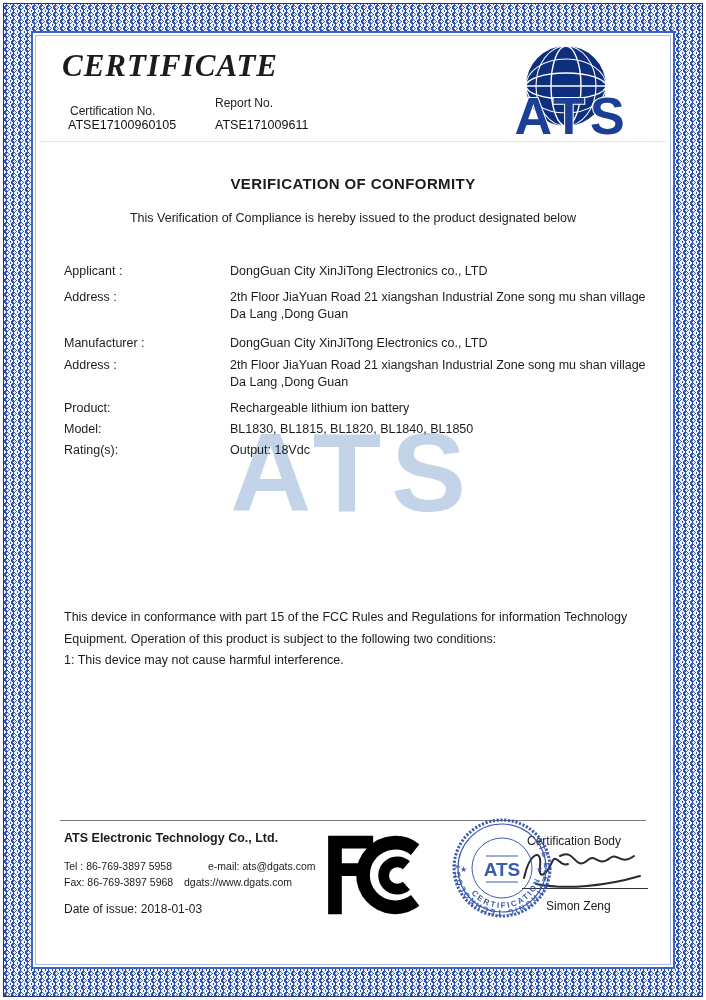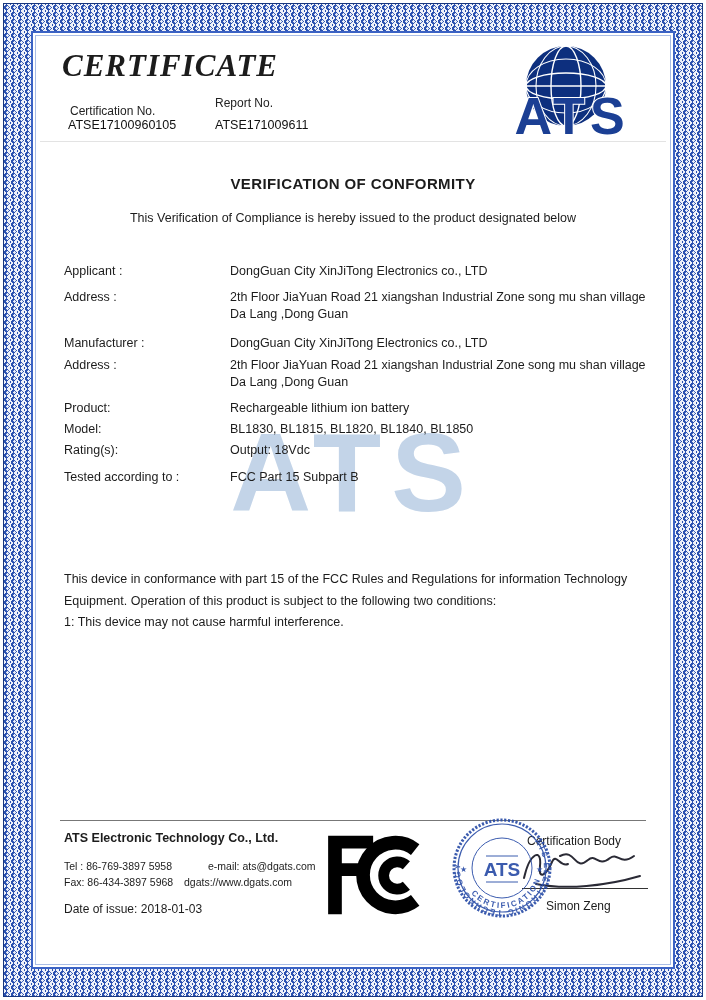--- a/index.html
+++ b/index.html
@@ -58,21 +58,21 @@
   .mb9{margin-bottom:9px}.mb12{margin-bottom:12px}.mb5{margin-bottom:5px}
   .mb4{margin-bottom:4px}.mb10{margin-bottom:10px}
 
   .watermark {
     left:0; top:408px; width:706px; text-align:center;
     font-size:112px; font-weight:bold; letter-spacing:10px;
     color:#c3d4e8; z-index:0;
   }
   .content-z { z-index:1; }
 
-  .statement { left:64px; top:569px; width:582px; font-size:12.5px; line-height:21.5px; }
+  .statement { left:64px; top:607px; width:582px; font-size:12.5px; line-height:21.5px; }
   .statement p { margin:0; }
   .statement p.hang { padding-left:22px; text-indent:-22px; text-align:justify; }
 
   .footer-line { left:60px; top:820px; width:586px; border-top:1px solid #777; }
   .company { left:64px; top:831px; font-size:12.5px; font-weight:bold; }
   .contact-row { left:64px; font-size:10.5px; display:flex; }
   .contact-row .c1 { width:120px; }
   .row-tel { top:860px;gap:24px; }
   .row-fax { top:876px; }
   .date-issue { left:64px; top:902px; font-size:12px; }
@@ -139,40 +139,36 @@
       <div class="fvalue">Rechargeable lithium ion battery</div>
     </div>
     <div class="frow mb4">
       <div class="flabel">Model:</div>
       <div class="fvalue">BL1830, BL1815, BL1820, BL1840, BL1850</div>
     </div>
     <div class="frow mb10">
       <div class="flabel">Rating(s):</div>
       <div class="fvalue">Output: 18Vdc</div>
     </div>
-    <div class="frow">
-      <div class="flabel">Tested according to :</div>
-      <div class="fvalue">FCC Part 15 Subpart B</div>
-    </div>
   </div>
 
   <div class="abs statement content-z">
     <p>This device in conformance with part 15 of the FCC Rules and Regulations for information Technology Equipment. Operation of this product is subject to the following two conditions:</p>
     <p>1: This device may not cause harmful interference.</p>
   </div>
 
   <div class="abs footer-line content-z"></div>
   <div class="abs company content-z">ATS Electronic Technology Co., Ltd.</div>
 
   <div class="abs contact-row row-tel content-z">
     <span class="c1">Tel : 86-769-3897 5958</span>
     <span>e-mail: ats@dgats.com</span>
   </div>
   <div class="abs contact-row row-fax content-z">
-    <span class="c1">Fax: 86-434-3897 5968</span>
+    <span class="c1">Fax: 86-769-3897 5968</span>
     <span>dgats://www.dgats.com</span>
   </div>
   <div class="abs date-issue content-z">Date of issue: 2018-01-03</div>
 
   <svg class="abs fcc-box content-z" viewBox="0 0 120 92">
     <path d="M8 6 h46 v13 h-32 v15 h27 v13 h-27 v39 h-14 z" fill="#000"></path>
     <path d="M97 20 A 33 33 0 1 0 97 72" fill="none" stroke="#000" stroke-width="14"></path>
     <path d="M88 36 A 14 14 0 1 0 88 57" fill="none" stroke="#000" stroke-width="11"></path>
   </svg>
 

